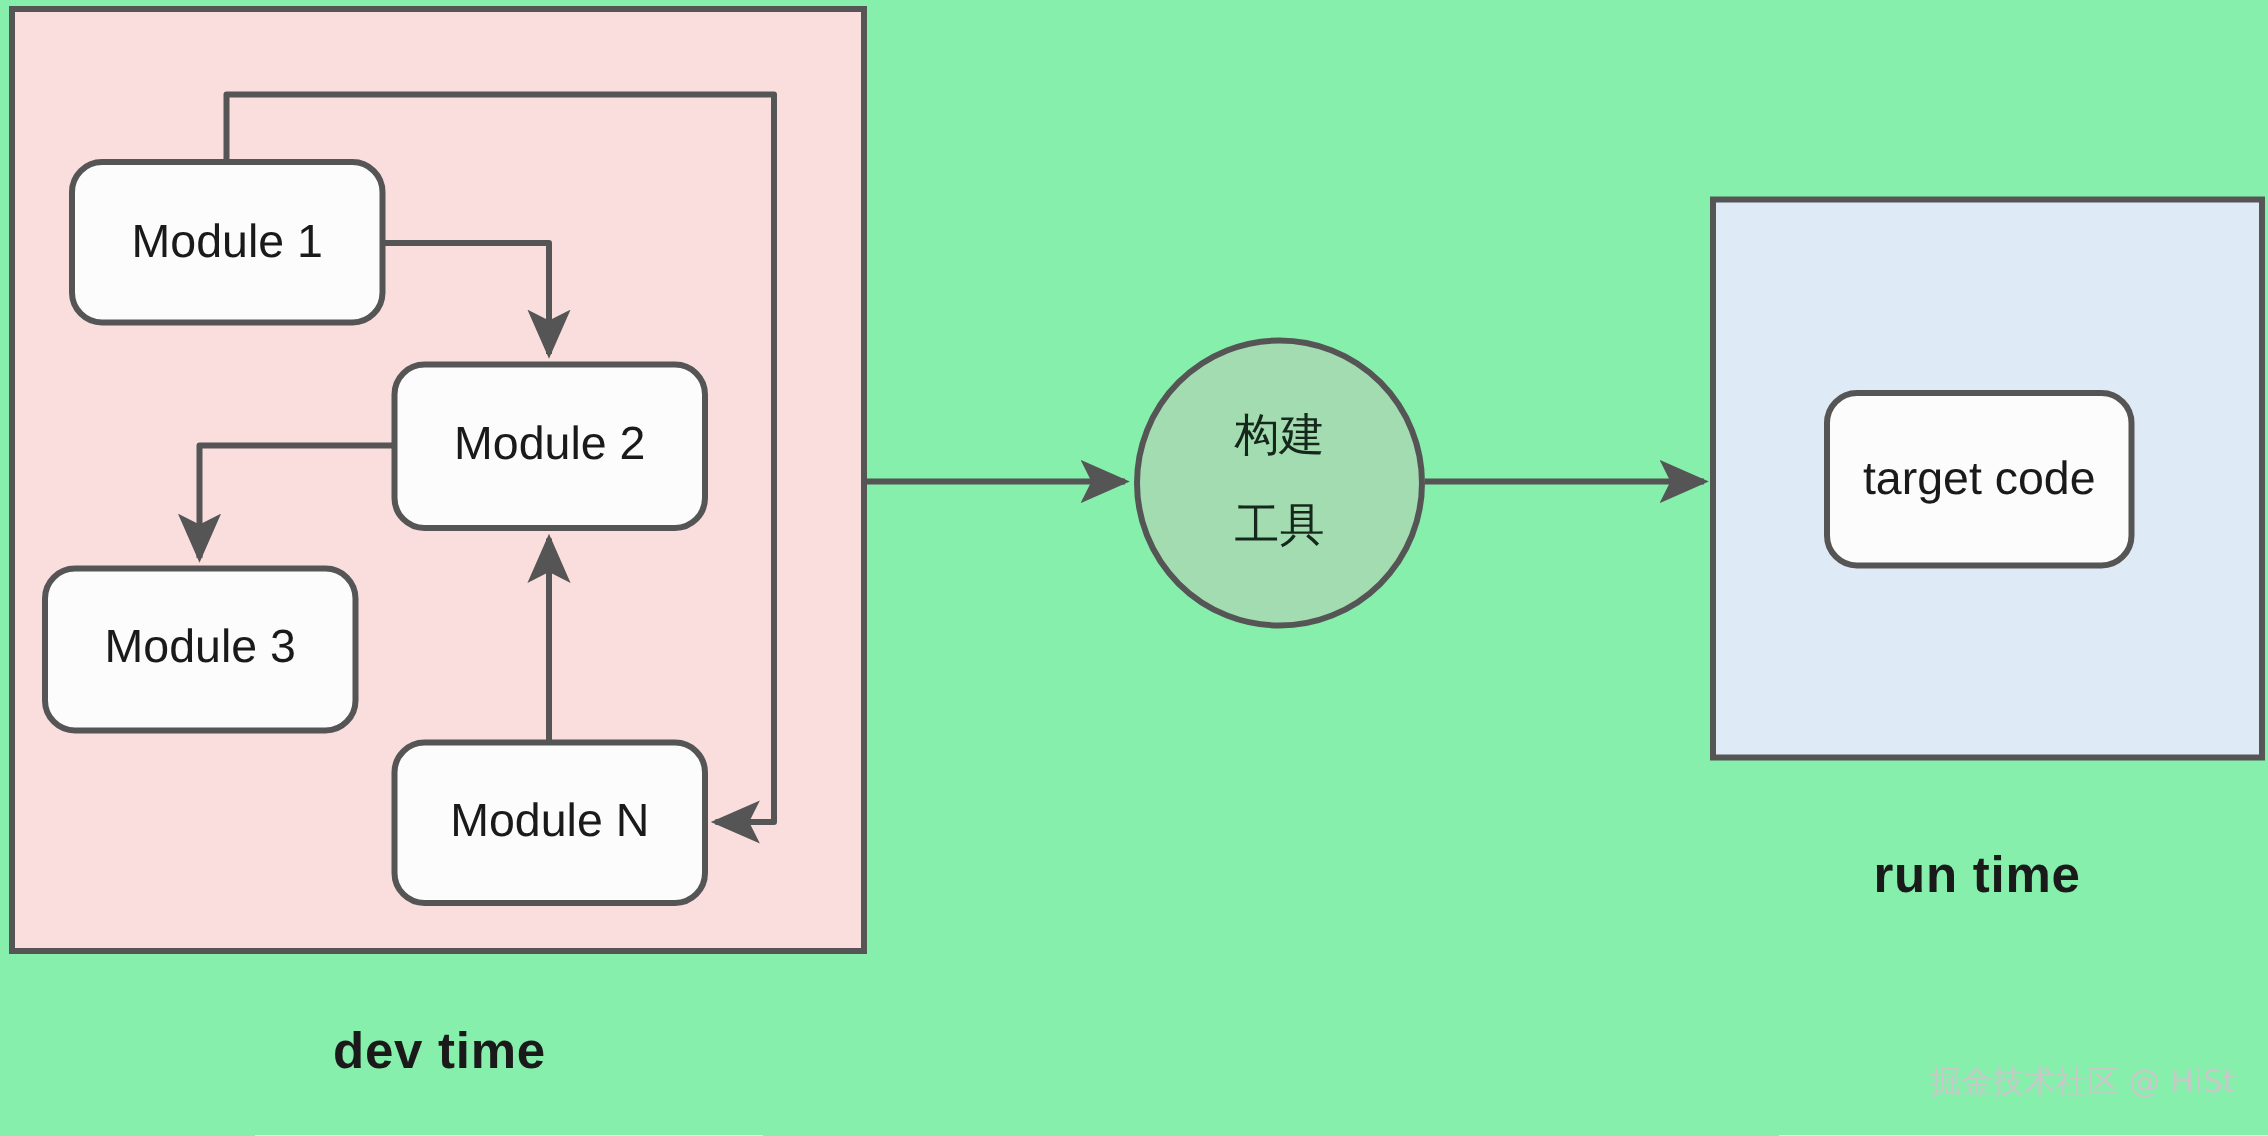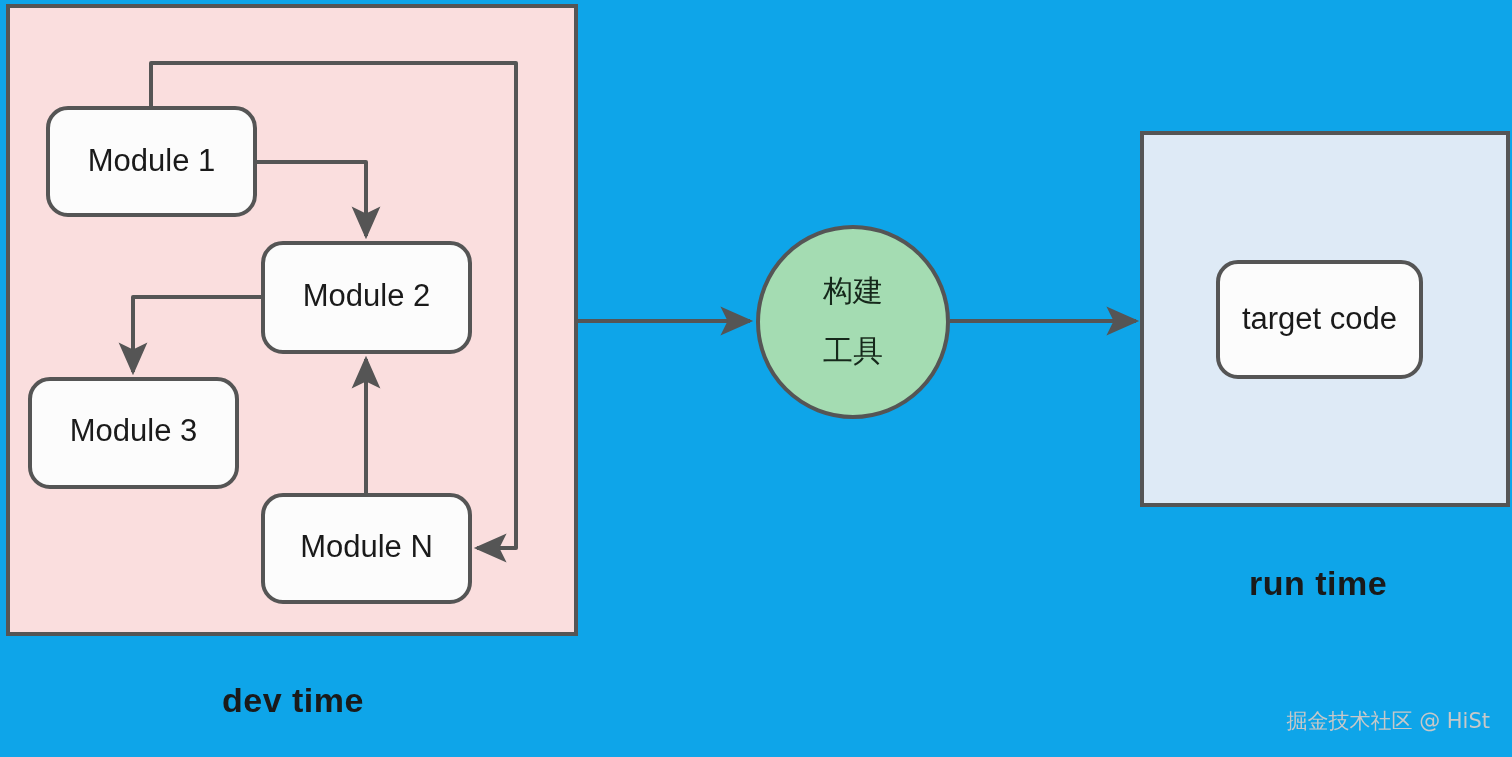--- a/index.html
+++ b/index.html
@@ -7,21 +7,21 @@
     padding: 0;
     background: #ffffff;
   }
   body {
     font-family: "Liberation Sans", "DejaVu Sans", sans-serif;
   }
   #stage {
     position: relative;
     width: 1512px;
     height: 757px;
-    background: #0ea5e9;
+    background: #86efac;
     overflow: hidden;
   }
   #diagram-svg {
     position: absolute;
     left: 0;
     top: 0;
     width: 1512px;
     height: 757px;
   }
   .node-text {

